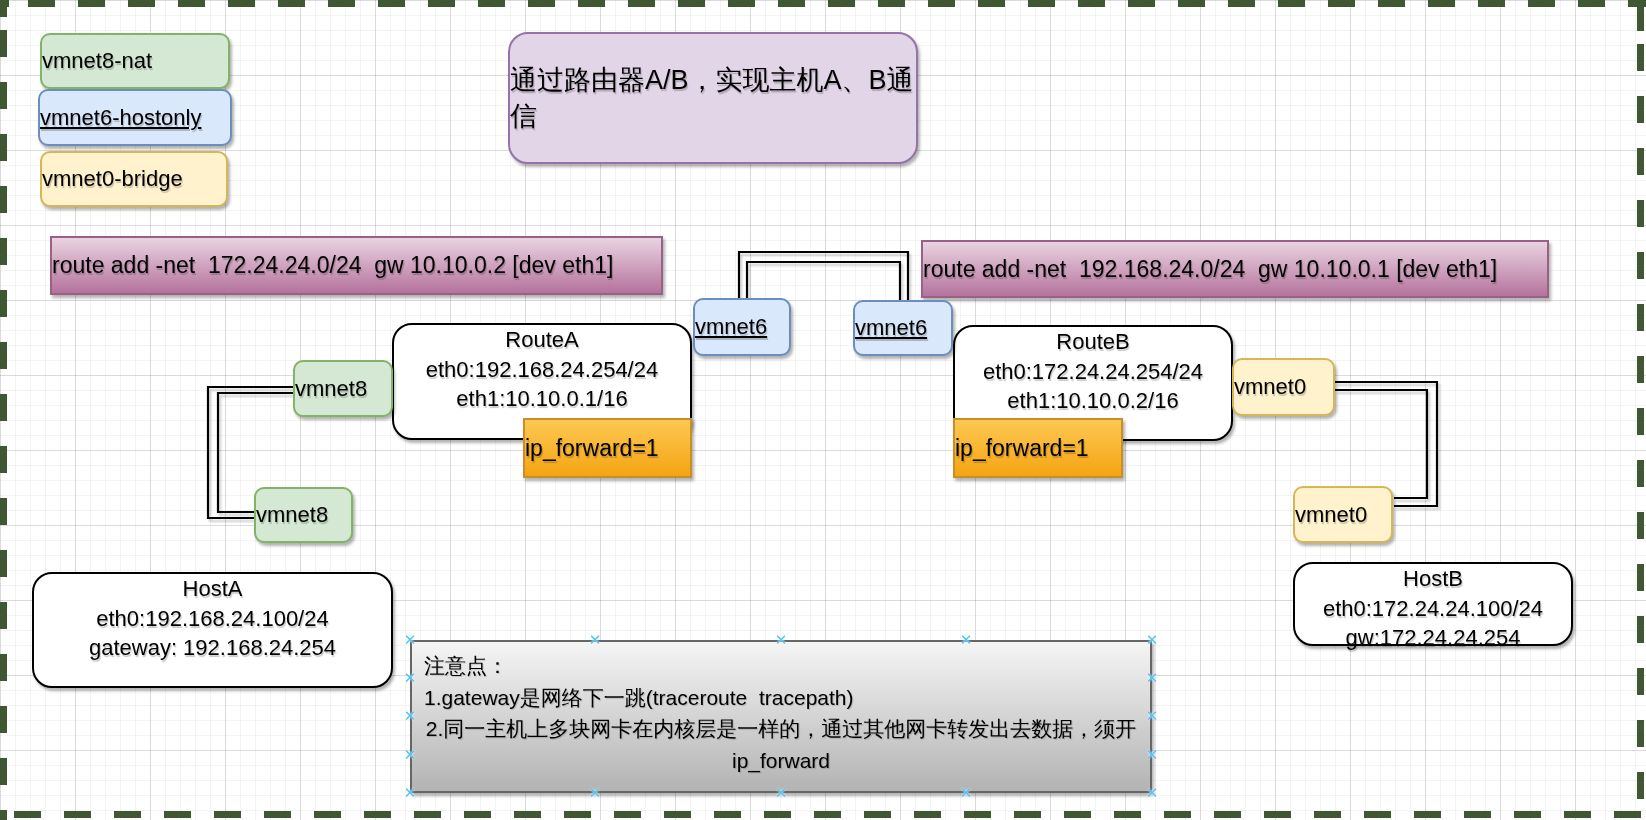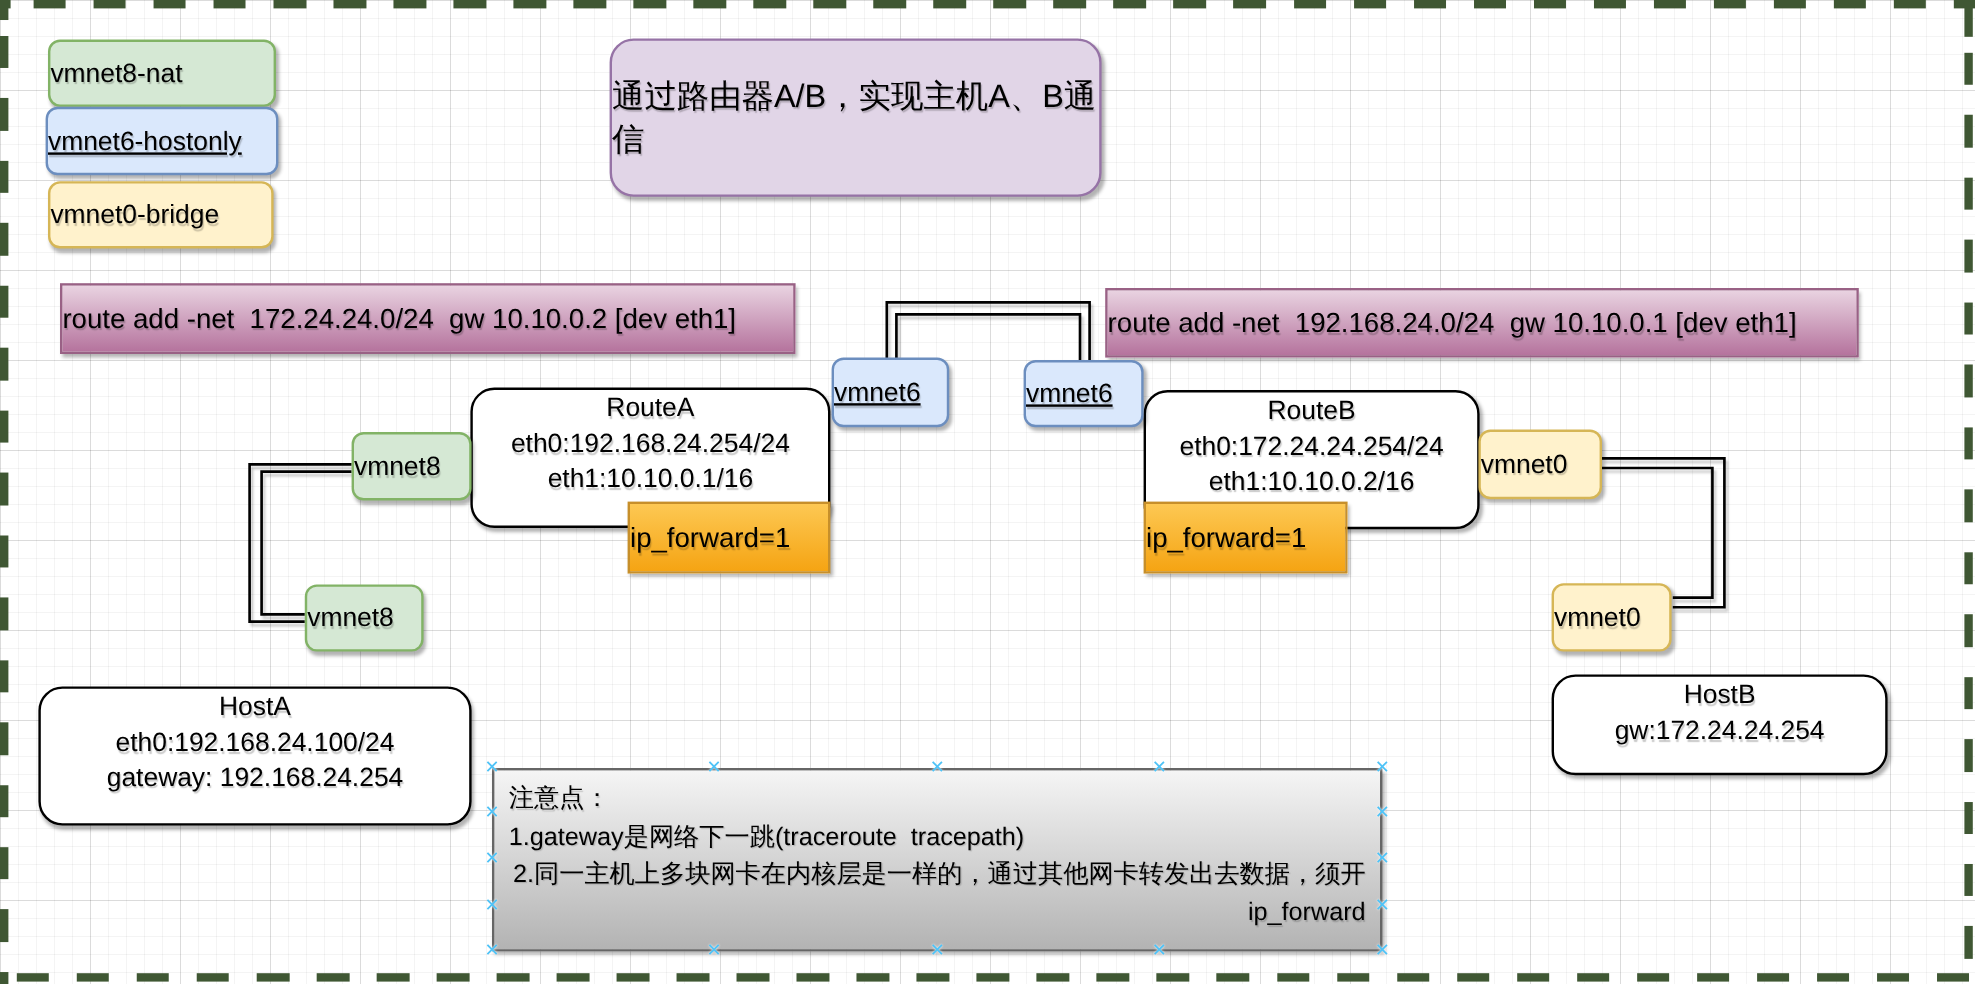--- a/index.html
+++ b/index.html
@@ -63,21 +63,21 @@
     border:2px solid var(--flag-stroke);
     font-size:23px;z-index:4;
   }
   .note{
     background:linear-gradient(var(--note-top), var(--note-bottom));
     border:2px solid var(--note-stroke);
     flex-direction:column;align-items:flex-start;justify-content:flex-start;
     padding:8px 12px;font-size:21px;line-height:1.5;z-index:5;
     text-shadow:1px 1px 1px rgba(0,0,0,0.18);
   }
-  .note .tline{white-space:pre-wrap;text-align:right;}
+  .note .tline{white-space:pre-wrap;text-align:center;}
   .cp{
     position:absolute;z-index:6;width:16px;height:16px;
     color:var(--handle);font-size:15px;font-weight:bold;line-height:16px;
     text-align:center;text-shadow:0 0 2px #fff;cursor:crosshair;
   }
   svg.edges{position:absolute;left:0;top:0;z-index:2;}
   svg.edges path{fill:none;stroke:#000;stroke-width:2.2px;}
 </style>
 </head>
 <body>
@@ -131,20 +131,21 @@
     <div class="nline">eth1:10.10.0.2/16</div>
   </div>
 
   <div class="shape node" style="left:32px;top:547px;width:361px;height:116px">
     <div class="nline">HostA</div>
     <div class="nline">eth0:192.168.24.100/24</div>
     <div class="nline">gateway: 192.168.24.254</div>
   </div>
   <div class="shape node" style="left:1293px;top:537px;width:280px;height:84px">
     <div class="nline">HostB</div>
+    <div class="nline">eth0:172.24.24.100/24</div>
     <div class="nline">gw:172.24.24.254</div>
   </div>
 
   <div class="shape chip blue" style="left:693px;top:298px;width:98px;height:58px">
     <span>vmnet6</span>
   </div>
   <div class="shape chip blue" style="left:853px;top:300px;width:100px;height:56px">
     <span>vmnet6</span>
   </div>
   <div class="shape chip green" style="left:293px;top:360px;width:100px;height:57px">

